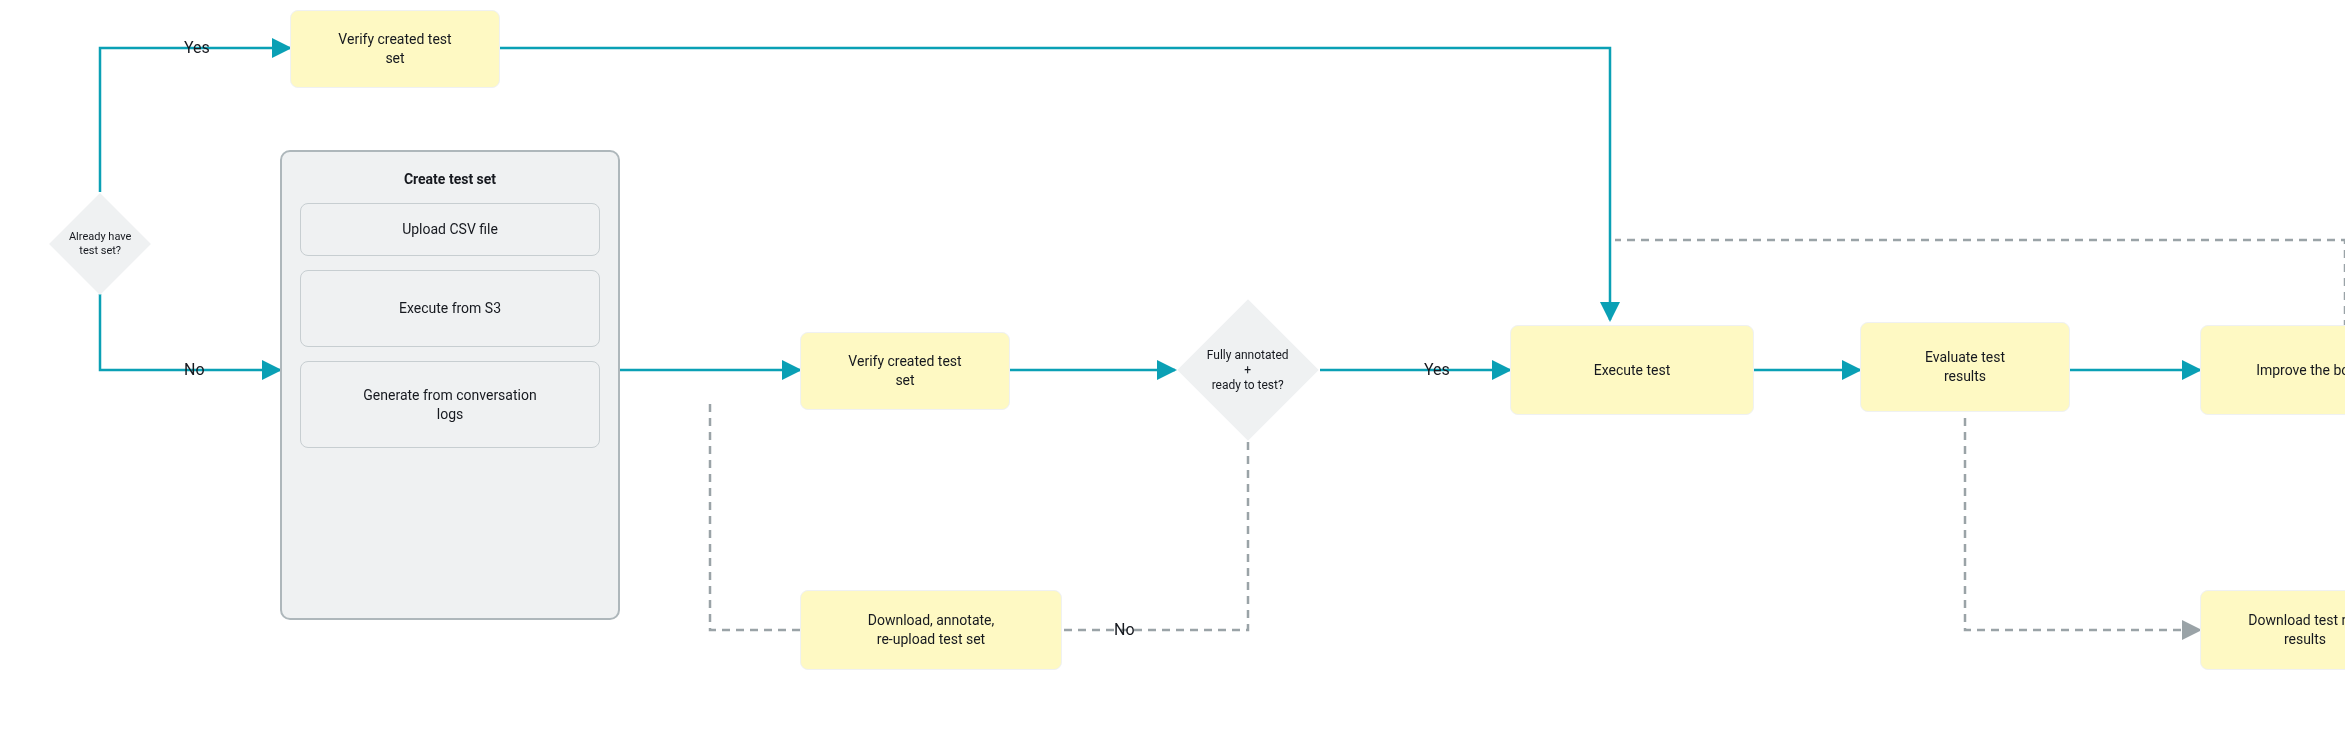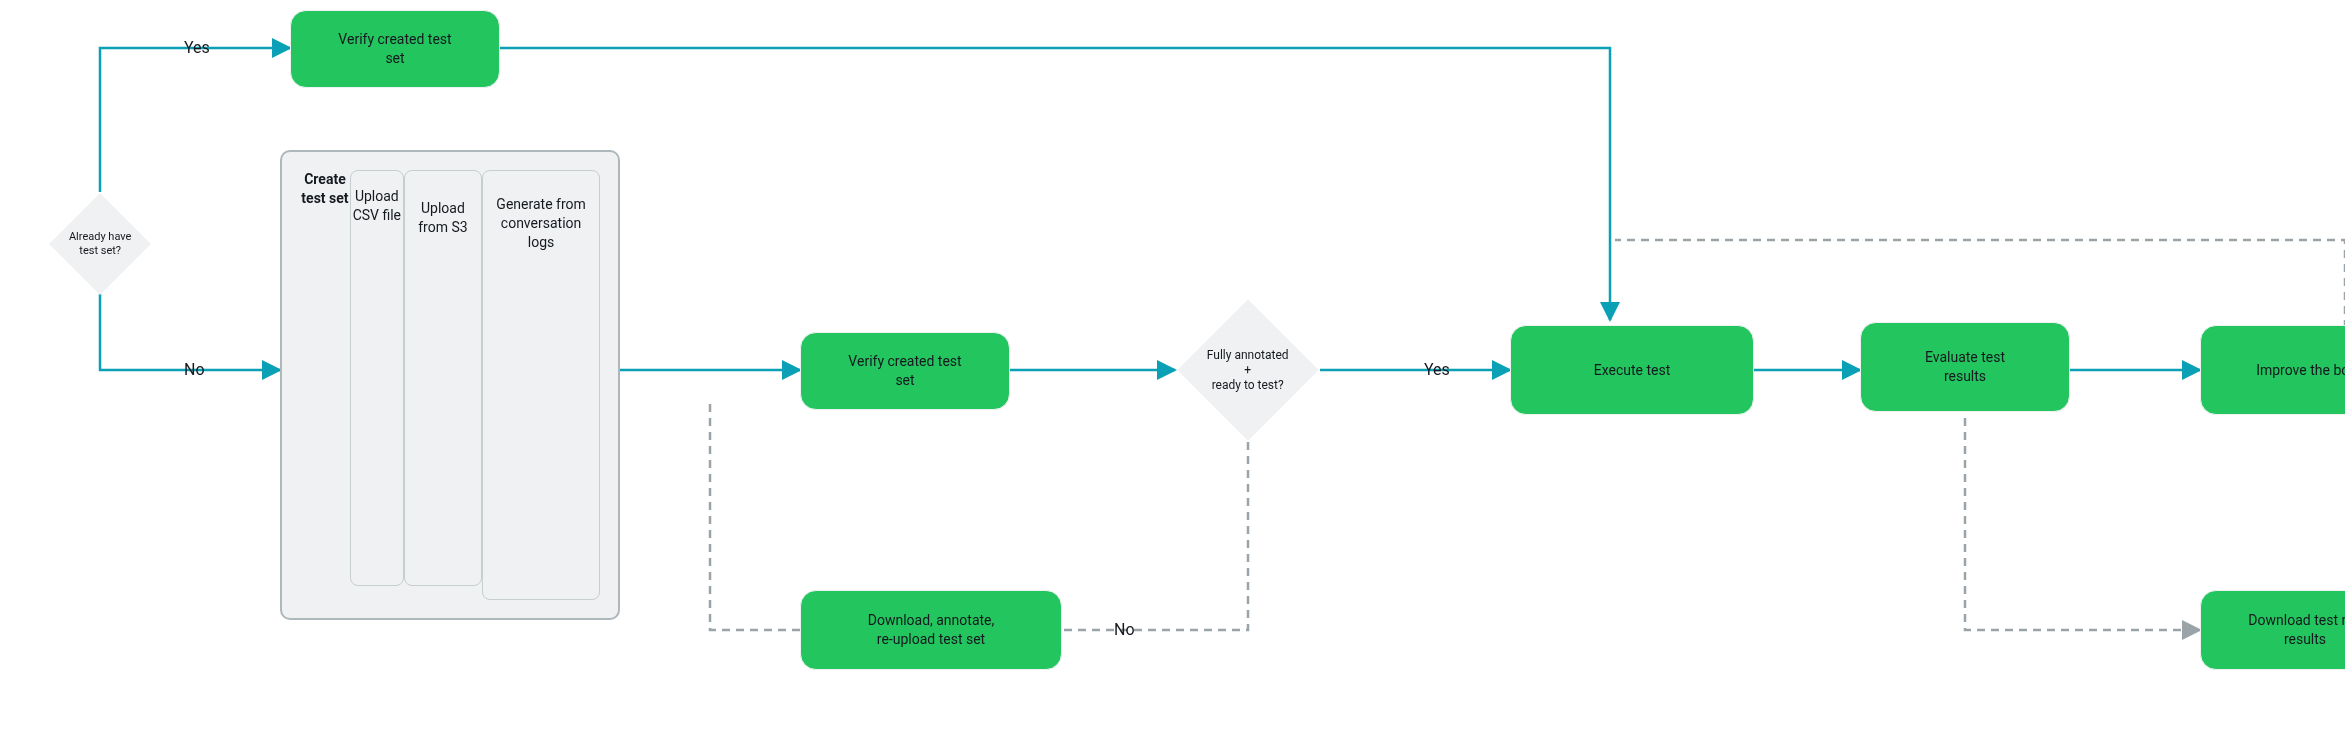--- a/index.html
+++ b/index.html
@@ -10,35 +10,35 @@
     color: #16191f;
     font-size: 14px;
   }
   .canvas {
     position: relative;
     width: 2345px;
     height: 734px;
   }
   .node {
     position: absolute;
-    background: #22c55e;
+    background: #fef9c3;
     border: 1px solid #eff1f2;
-    border-radius: 16px;
+    border-radius: 8px;
     display: flex;
     align-items: center;
     justify-content: center;
     text-align: center;
     padding: 10px 14px;
     line-height: 1.35;
   }
   .node.big-group {
     background: #eff1f2;
     border: 2px solid #aeb7bb;
     border-radius: 10px;
-    flex-direction: row;
+    flex-direction: column;
     align-items: stretch;
     justify-content: flex-start;
     padding: 18px;
   }
   .group-title {
     font-weight: 700;
     text-align: center;
     margin-bottom: 14px;
   }
   .sub-node {
@@ -135,21 +135,21 @@
   <div class="node" style="left:290px; top:10px; width:210px; height:78px;">
     <span>Verify created test<br>set</span>
   </div>
 
   <div class="node big-group" style="left:280px; top:150px; width:340px; height:470px;">
     <div class="group-title">Create test set</div>
     <div class="sub-node">
       <span>Upload CSV file</span>
     </div>
     <div class="sub-node" style="padding:28px 12px;">
-      <span>Upload from S3</span>
+      <span>Execute from S3</span>
     </div>
     <div class="sub-node" style="padding:24px 11px;">
       <span>Generate from conversation<br>logs</span>
     </div>
   </div>
 
   <div class="node" style="left:800px; top:332px; width:210px; height:78px;">
     <span>Verify created test<br>set</span>
   </div>
 

